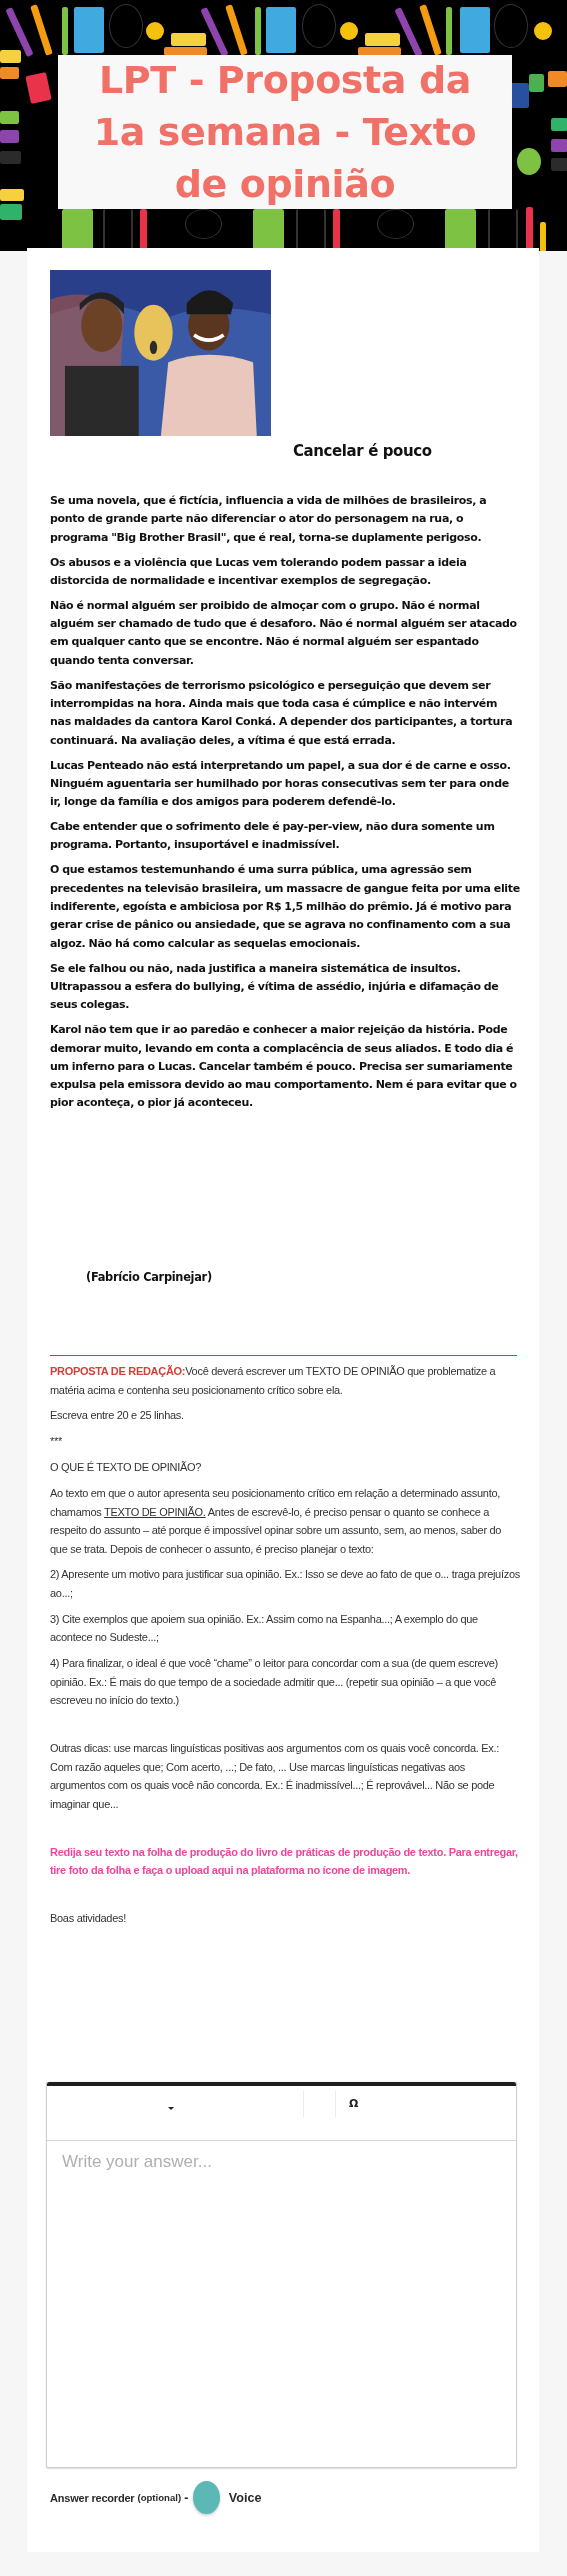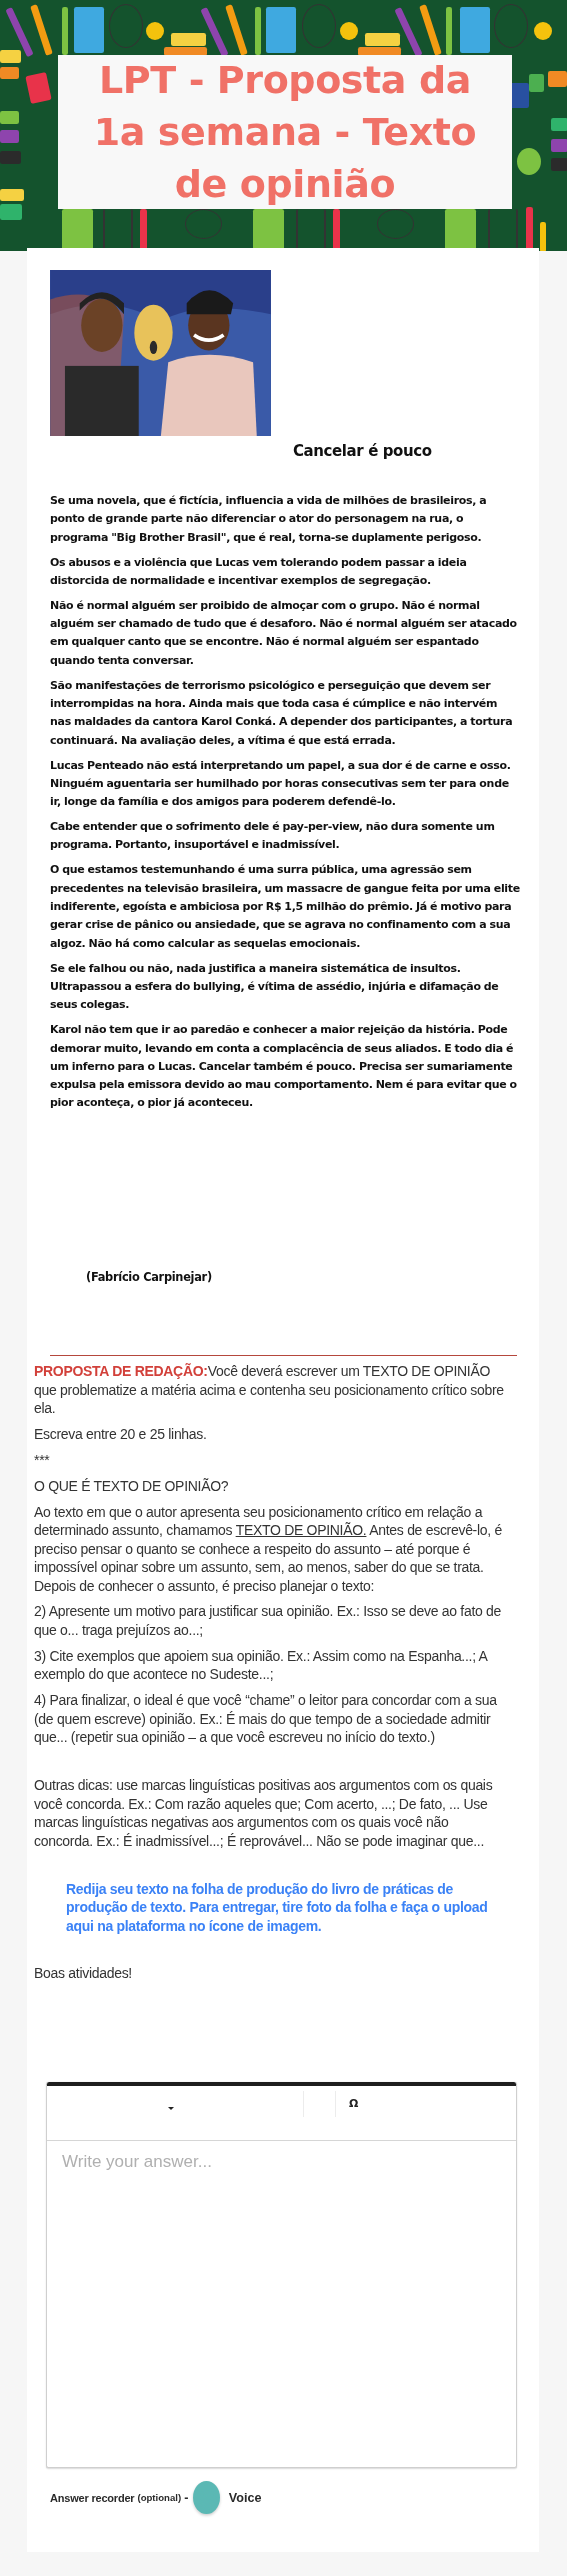--- a/index.html
+++ b/index.html
@@ -1,40 +1,40 @@
 <!DOCTYPE html>
 <html style="font-size:12px"><head>
 <meta charset="utf-8">
 <style>
   * { box-sizing: border-box; margin: 0; padding: 0; }
   html, body { width: 568px; background: #f6f6f6; }
   body { position: relative; height: 2576px; overflow: hidden; font-family: "Liberation Sans", sans-serif; color: #222; }
 
   
-  .banner { position: absolute; left: 0; top: 0; width: 568px; height: 251px; overflow: hidden; background: #14532d; }
+  .banner { position: absolute; left: 0; top: 0; width: 568px; height: 251px; overflow: hidden; background: #000000; }
   .deco { position: absolute; border-radius: 2.2px; }
   .title-box { position: absolute; left: 58px; top: 55px; width: 454px; height: 154px; background: #f8f8f8; display: flex; align-items: center; justify-content: center; text-align: center; padding: 0 9px; }
   .title-text { color: #f07167; font-family: "DejaVu Sans", sans-serif; font-weight: bold; font-size: 38px; line-height: 52px; letter-spacing: -0.4px; }
 
   
   .card { position: absolute; left: 27px; top: 248px; width: 512px; height: 2304px; background: #ffffff; }
 
   .hero-img { position: absolute; left: 23px; top: 22px; width: 221px; height: 166px; overflow: hidden; background: #2f4f9a; }
   .article-title { position: absolute; left: 266px; top: 194px; font-family: "DejaVu Sans", sans-serif; font-weight: bold; font-size: 15px; color: #111; letter-spacing: -0.4px; }
 
   .article { position: absolute; left: 23px; top: 244px; width: 470px; }
   .article p { font-family: "DejaVu Sans", sans-serif; font-weight: bold; font-size: 11px; line-height: 18.3px; color: #111; margin-bottom: 6.7px; letter-spacing: -0.3px; word-spacing: -0.4px; }
   .author { position: absolute; left: 23px; top: 1022px; font-family: "DejaVu Sans", sans-serif; font-weight: bold; font-size: 11.4px; color: #111; letter-spacing: -0.3px; margin-left: 36px; }
 
   .divider { position: absolute; left: 23px; top: 1107px; width: 467px; height: 0.7px; background: #b5473c; }
 
-  .proposal { position: absolute; left: 7px; top: 1114px; width: 470px; font-family: "Liberation Sans", sans-serif; font-size: 14px; line-height: 18.5px; color: #333; letter-spacing: -0.3px; }
+  .proposal { position: absolute; left: 23px; top: 1114px; width: 470px; font-family: "Liberation Sans", sans-serif; font-size: 11px; line-height: 18.5px; color: #333; letter-spacing: -0.3px; }
   .proposal p { margin-bottom: 7.4px; }
   .red { color: #d2403a; font-weight: bold; }
-  .orange { color: #3b82f6; font-weight: bold; margin-left: 32px; }
+  .orange { color: #ec4899; font-weight: bold; }
   .u { text-decoration: underline; }
   .spacer { height: 22px; }
 
   
   .editor { position: absolute; left: 19px; top: 1834px; width: 471px; height: 386px; border: 0.7px solid #cfcfcf; border-top: none; border-radius: 2.2px; background: #fff; box-shadow: 0 0.7px 1.5px rgba(0,0,0,0.15); }
   .editor-bar { height: 4.4px; background: #1e1e1e; border-radius: 2.2px 2.2px 0 0; }
   .toolbar { position: relative; height: 55px; border-bottom: 1.5px solid #d6d6d6; }
   .tb-dropdown { position: absolute; left: 111px; top: 15px; width: 30px; height: 15px; }
   .caret { position: absolute; left: 10.3px; top: 6px; width: 0; height: 0; border-left: 3.7px solid transparent; border-right: 3.7px solid transparent; border-top: 3.7px solid #222; }
   .tb-sep { position: absolute; top: 4.4px; width: 0.7px; height: 26px; background: #ececec; }

